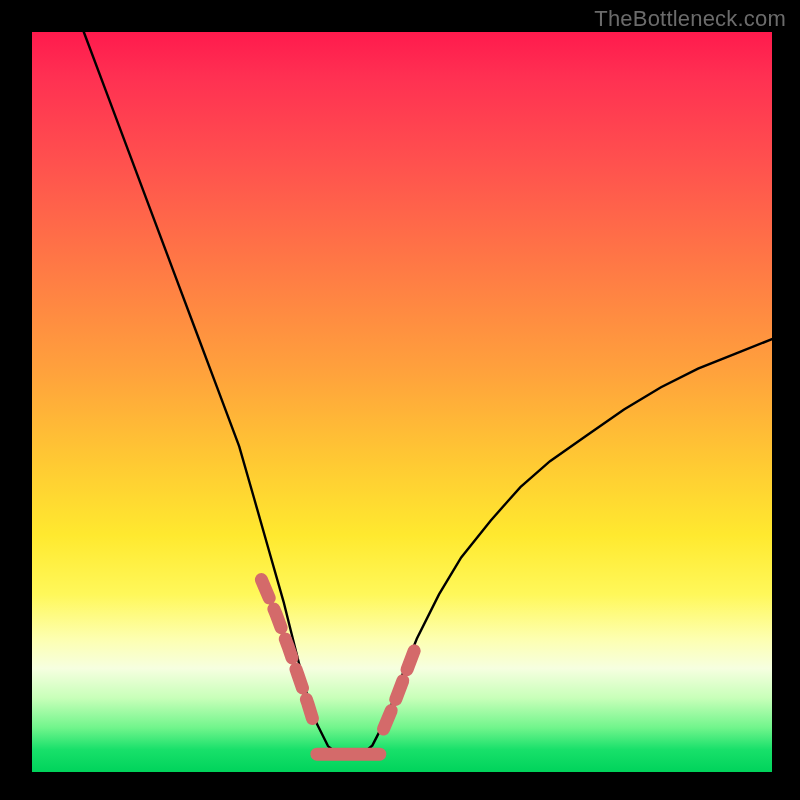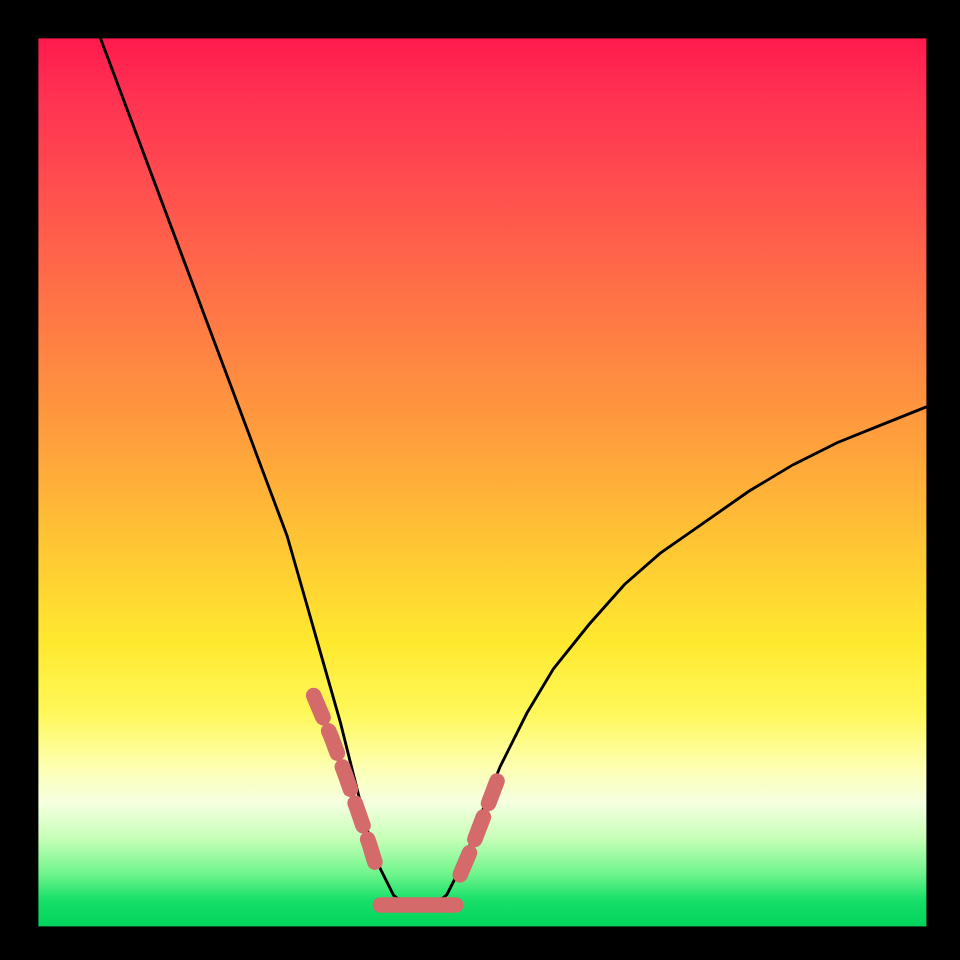--- a/index.html
+++ b/index.html
@@ -119,14 +119,15 @@
 
       <path fill="none" stroke="#d46a6a" stroke-width="13" stroke-linecap="round" stroke-dasharray="20 12" d="
               M 351.5 697
               L 362 672
               L 373 643
               L 384 614
             "></path>
     </svg>
   </div>
 
+  <div class="watermark">TheBottleneck.com</div>
 
 </div>
 
 </body></html>

